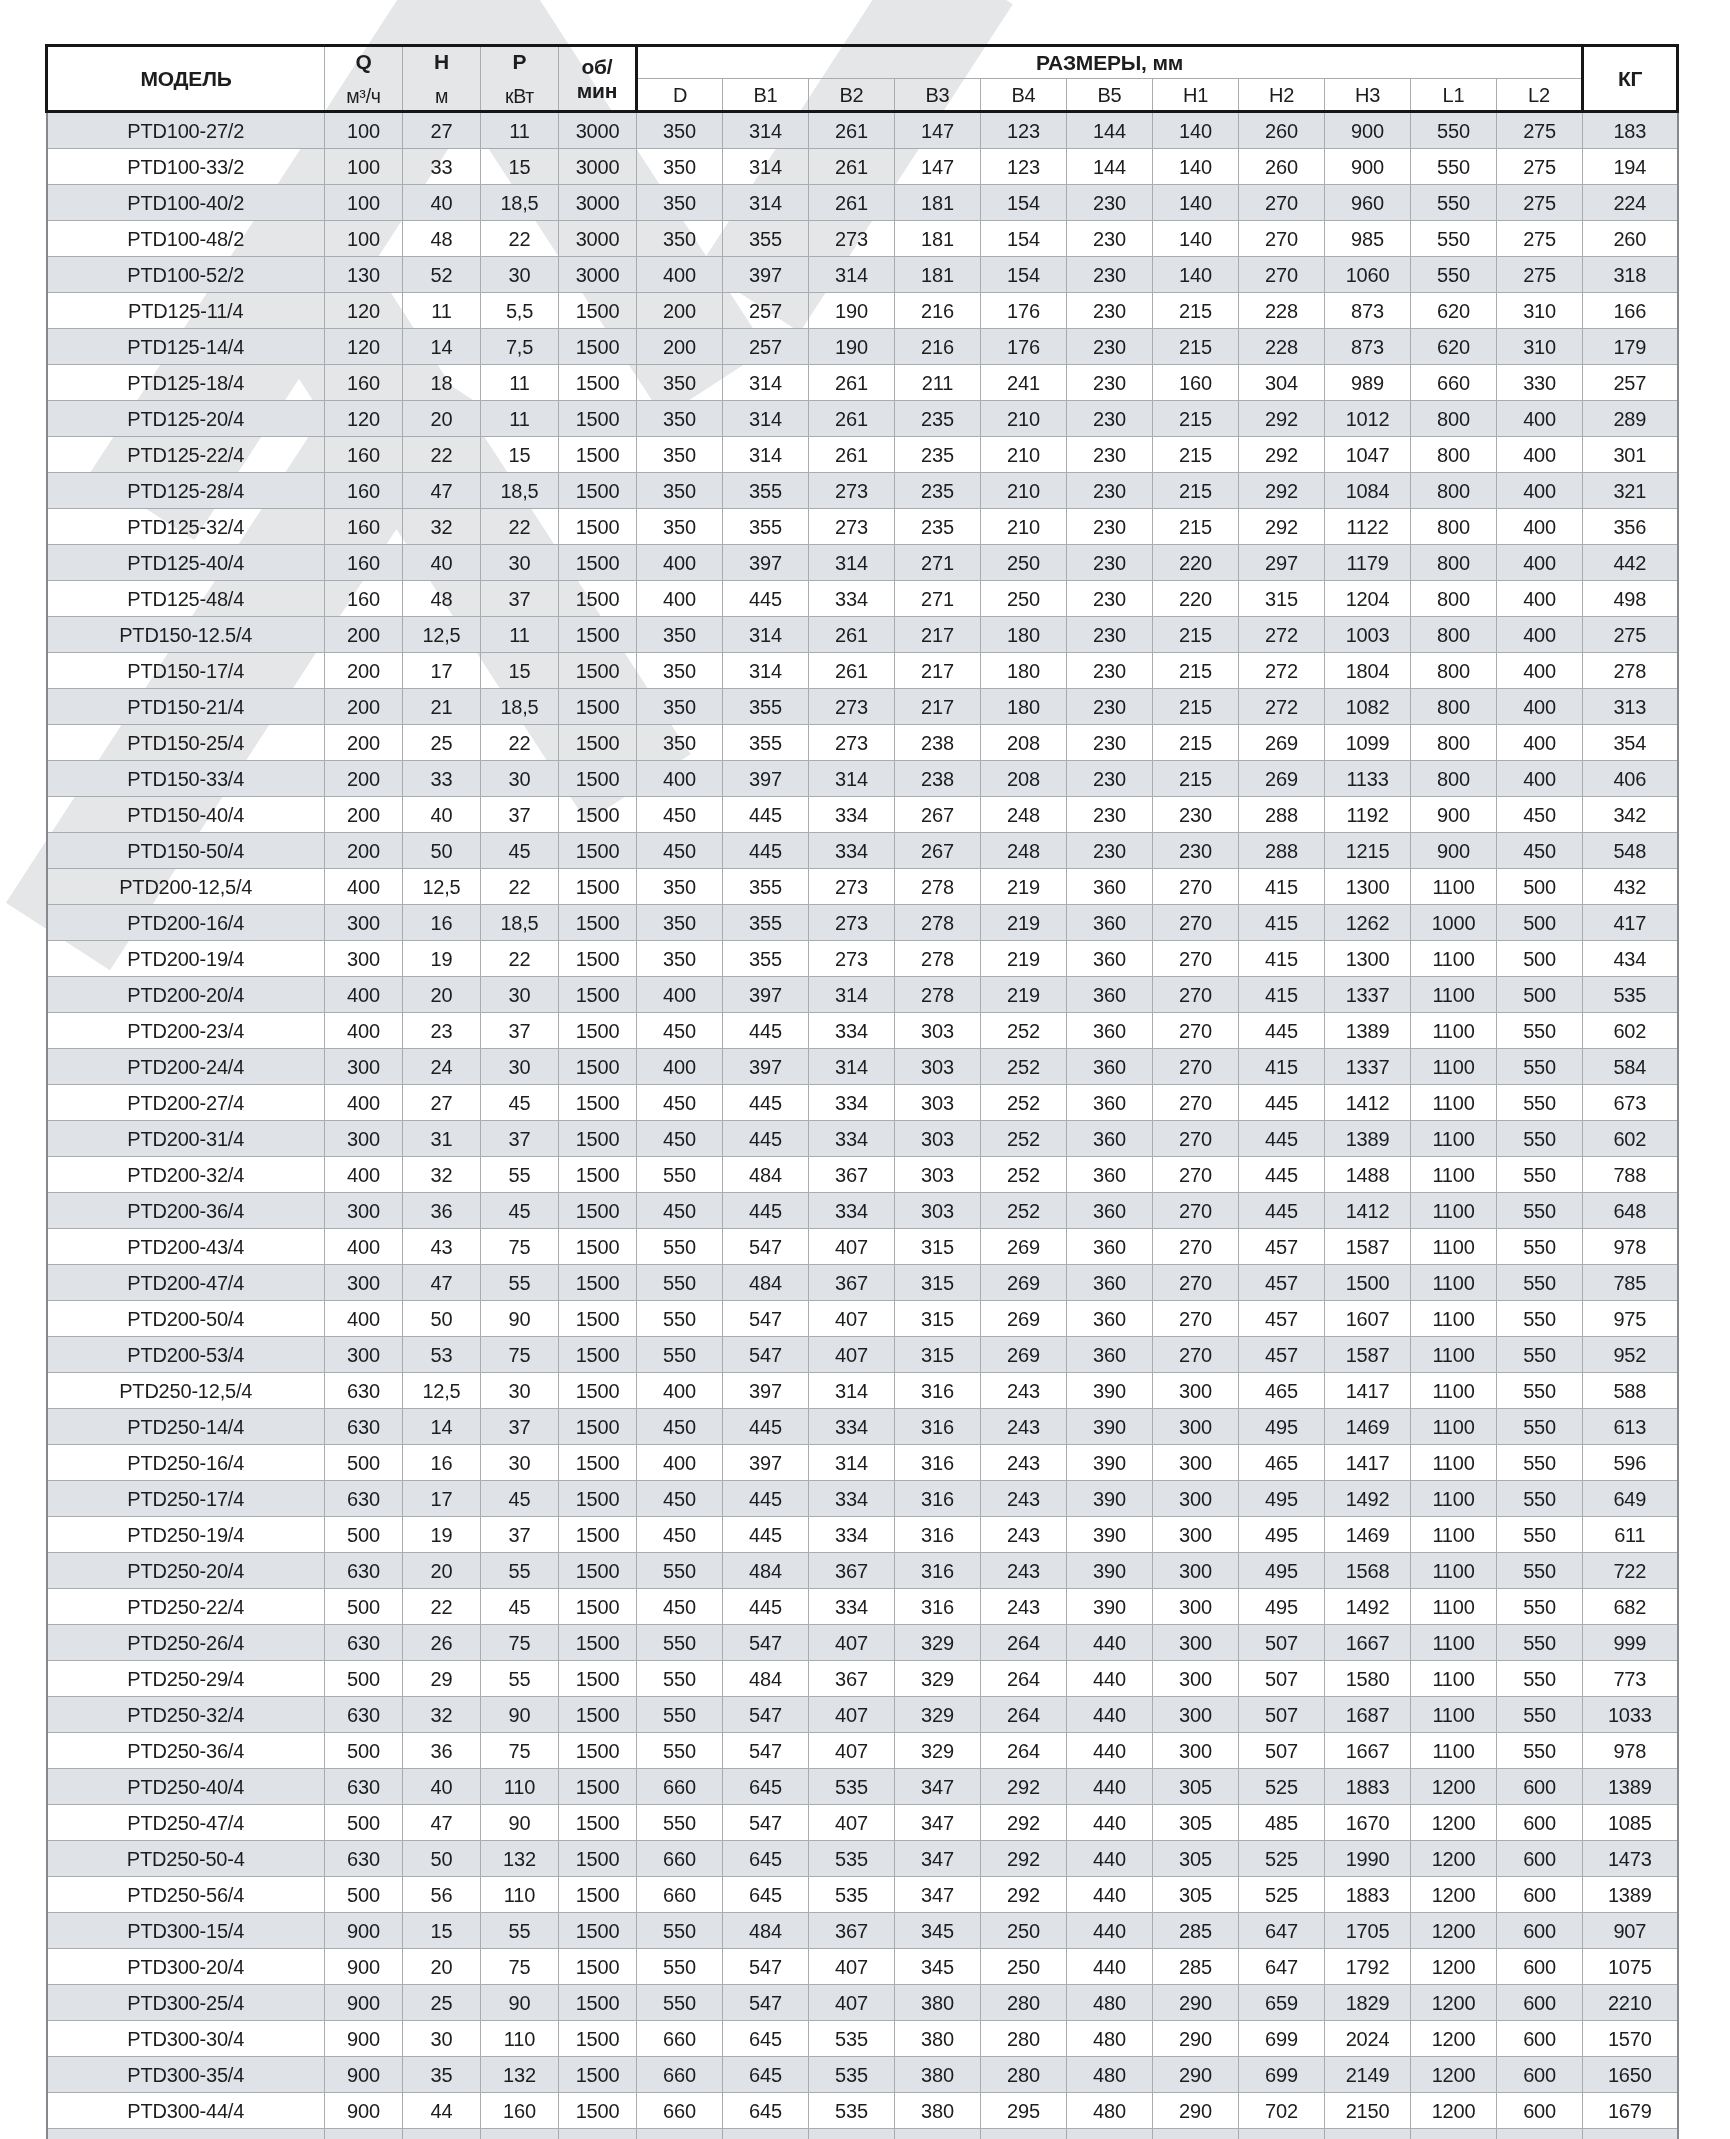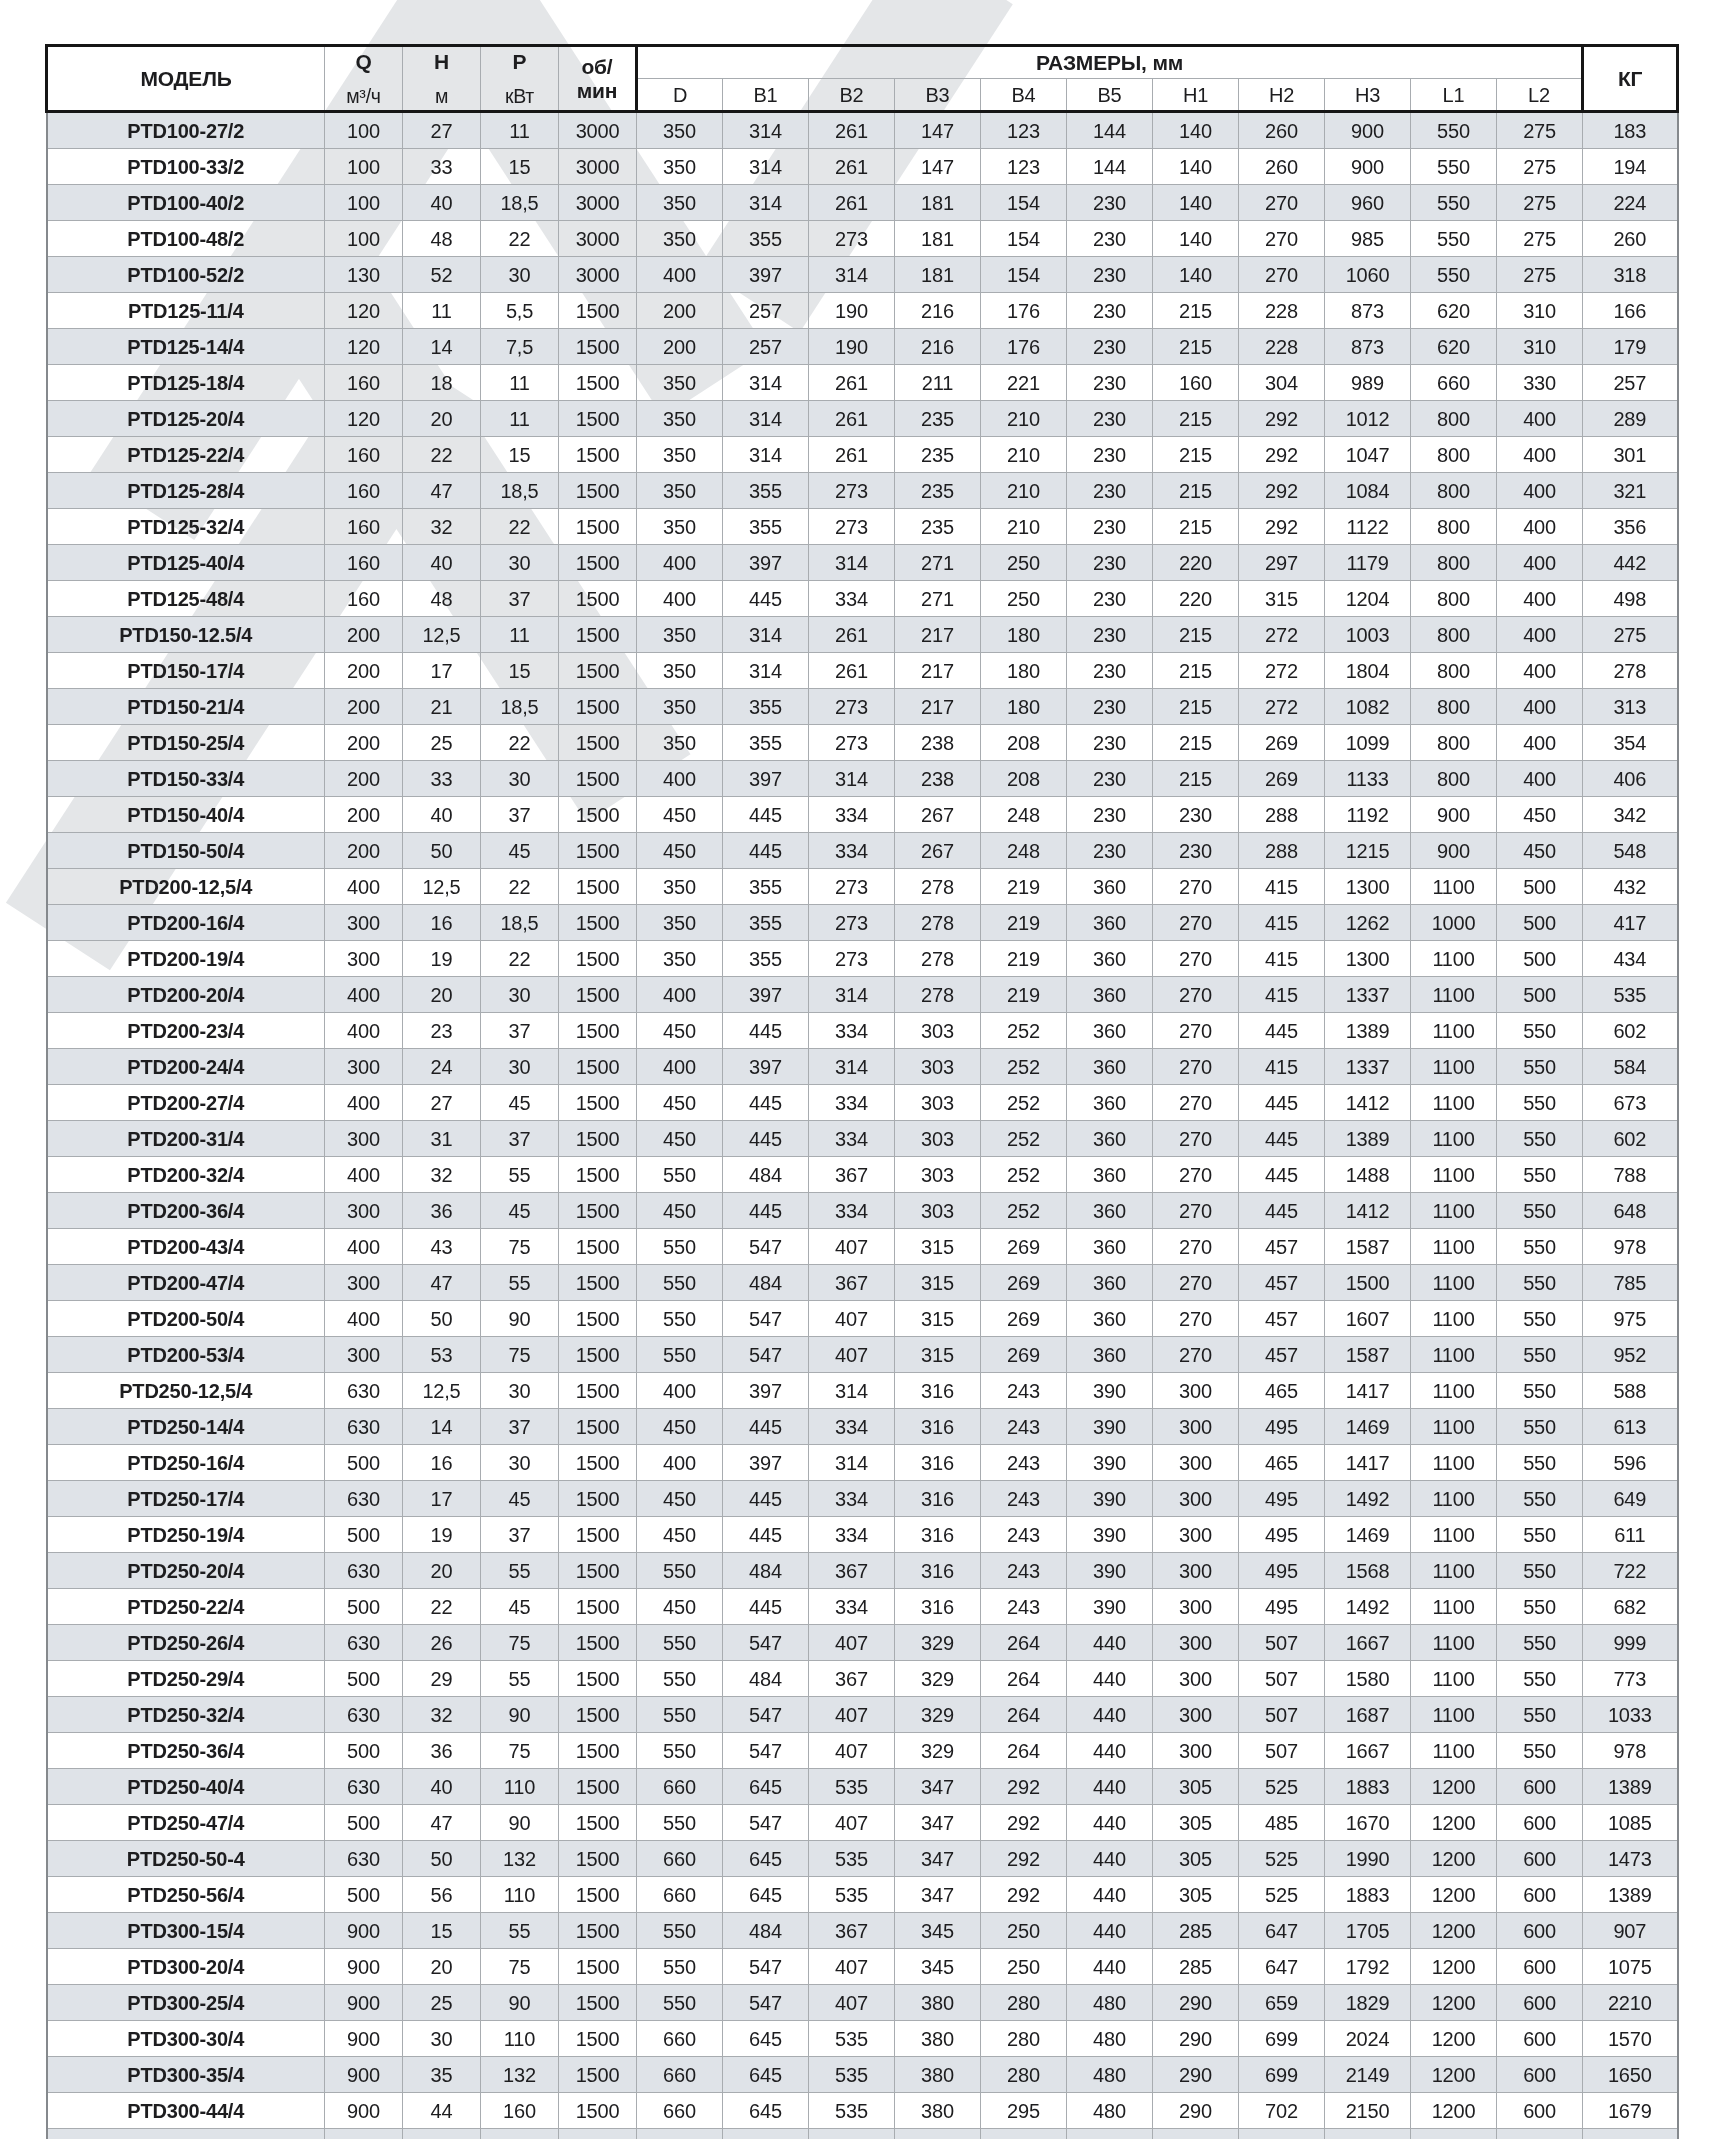--- a/index.html
+++ b/index.html
@@ -34,21 +34,21 @@
   thead tr.r2 th{height:31px;font-size:20px;}
   
   .bt{border-top:3px solid #161616;}
   .bb{border-bottom:3px solid #161616;}
   .bl{border-left:3px solid #161616;}
   .br{border-right:3px solid #161616;text-align:center;}
   
   tbody td{height:35px;}
   tbody tr:nth-child(odd) td{background:#dfe3e8;}
   tbody tr:nth-child(even) td{background:transparent;}
-  tbody td.model-cell{font-weight:bold;}
+  tbody td.model-cell{font-weight:normal;}
   tbody tr td:first-child{border-left:2.3px solid #85898d;}
   tbody tr td:last-child{border-right:2.3px solid #85898d;}
   tbody tr:last-child td{border-bottom:2.3px solid #85898d;}
 </style>
 </head>
 <body>
 
 <div class="wm wm1"></div>
 <div class="wm wm2"></div>
 <div class="wm wm3"></div>
@@ -249,21 +249,21 @@
         <tr>
           <td class="model-cell">PTD125-18/4</td>
           <td class="value-cell">160</td>
           <td class="value-cell">18</td>
           <td class="value-cell">11</td>
           <td class="value-cell">1500</td>
           <td class="value-cell">350</td>
           <td class="value-cell">314</td>
           <td class="value-cell">261</td>
           <td class="value-cell">211</td>
-          <td class="value-cell">221</td>
+          <td class="value-cell">241</td>
           <td class="value-cell">230</td>
           <td class="value-cell">160</td>
           <td class="value-cell">304</td>
           <td class="value-cell">989</td>
           <td class="value-cell">660</td>
           <td class="value-cell">330</td>
           <td class="value-cell">257</td>
         </tr>
         <tr>
           <td class="model-cell">PTD125-20/4</td>

